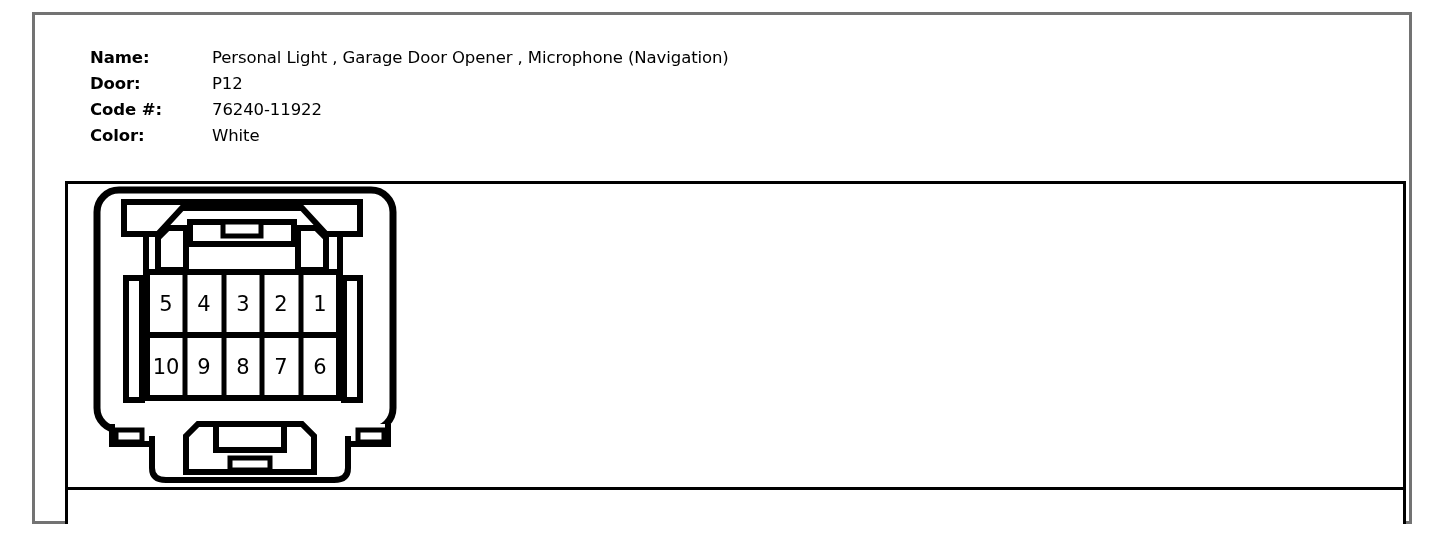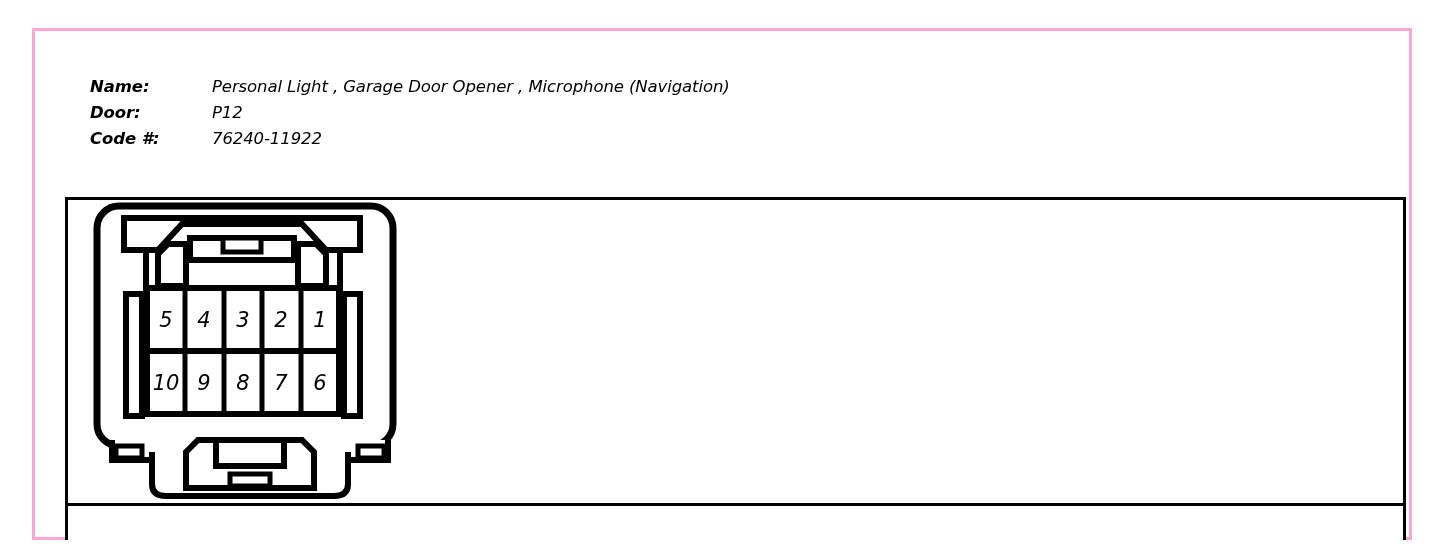--- a/index.html
+++ b/index.html
@@ -18,27 +18,26 @@
   #root {
     position: relative;
     width: 1456px;
     height: 550px;
   }
 
   
   .outer-frame {
     position: absolute;
     left: 32px;
-    top: 28px;
+    top: 12px;
     width: 1380px;
     height: 512px;
-    border: 3px solid #f9a8d4;
+    border: 3px solid #737373;
     box-sizing: border-box;
     background: #ffffff;
-    font-style: italic;
   }
 
   
   .spec-block {
     position: absolute;
     left: 55px;
     top: 33px;
     width: 1280px;
   }
   .spec-row {
@@ -52,21 +51,20 @@
     font-size: 16.5px;
     font-weight: bold;
     letter-spacing: -0.1px;
     white-space: nowrap;
   }
   .spec-value {
     font-size: 16.5px;
     font-weight: normal;
     letter-spacing: -0.1px;
     white-space: nowrap;
-    margin-top: 13px;
   }
 
   
   .diagram-panel {
     position: absolute;
     left: 30px;          
     top: 166px;
     width: 1341px;
     height: 340px;
     border: 3px solid #000;
@@ -123,20 +121,24 @@
       <div class="spec-row">
         <div class="spec-label">Door:</div>
         <div class="spec-value">P12</div>
       </div>
 
       <div class="spec-row">
         <div class="spec-label">Code #:</div>
         <div class="spec-value">76240-11922</div>
       </div>
 
+      <div class="spec-row">
+        <div class="spec-label">Color:</div>
+        <div class="spec-value">White</div>
+      </div>
 
     </div>
 
     <div class="diagram-panel">
 
       <div class="connector-wrap">
         <svg width="320" height="300" viewBox="0 0 320 300">
 
           <rect x="7" y="4" width="296" height="240" rx="22" ry="22" fill="#ffffff" stroke="#000000" stroke-width="7"></rect>
 

